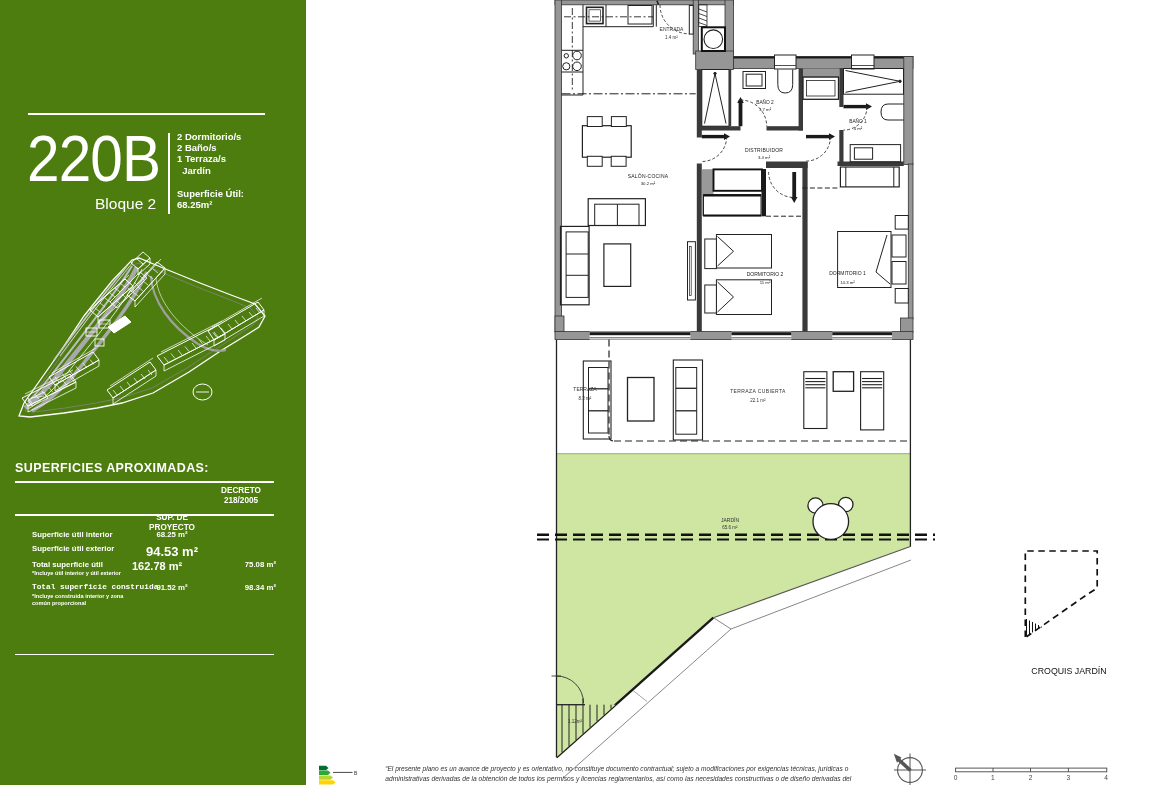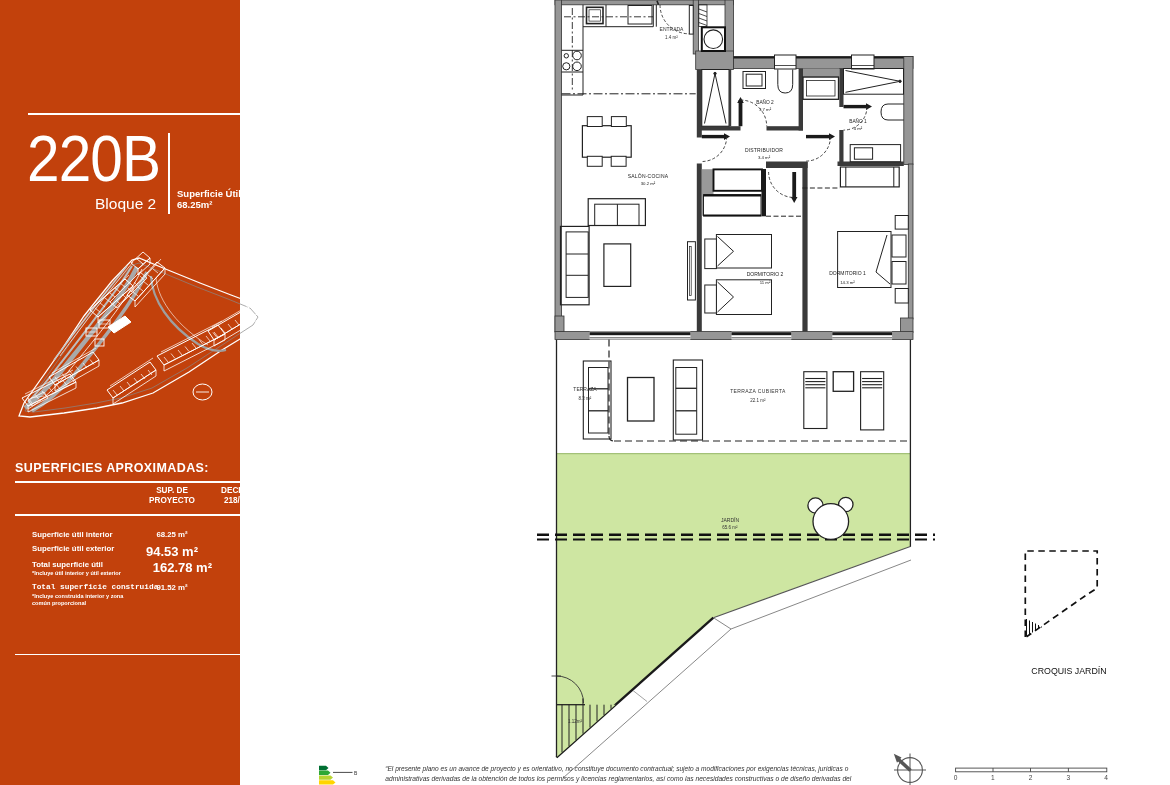--- a/index.html
+++ b/index.html
@@ -1,56 +1,57 @@
 <!DOCTYPE html>
 <html><head>
 <meta charset="utf-8">
 <style>
   html,body{margin:0;padding:0;}
   body{width:1170px;height:785px;position:relative;background:#fff;overflow:hidden;
        font-family:"Liberation Sans",sans-serif;}
-  #sidebar{position:absolute;left:0;top:0;width:240px;height:785px;background:#c2410c;color:#fff;}
+  #sidebar{position:absolute;left:0;top:0;width:306px;height:785px;background:#4d7c0f;color:#fff;}
   .abs{position:absolute;}
   svg{display:block;}
 </style>
 </head>
 <body>
 
 <div id="sidebar">
 
   <div class="abs" style="left:28px;top:113px;width:237px;height:2px;background:#fff;"></div>
 
   <div class="abs" style="left:27px;top:130px;width:160px;height:58px;font-size:65px;line-height:58px;color:#fff;letter-spacing:-1px;transform:scaleX(0.9);transform-origin:0 0;">220B</div>
 
   <div class="abs" style="left:95px;top:195px;width:70px;font-size:15.5px;color:#fff;white-space:nowrap;">Bloque 2</div>
 
   <div class="abs" style="left:168px;top:133px;width:2px;height:81px;background:#fff;"></div>
 
+  <div class="abs" style="left:177px;top:131px;width:105px;font-size:9.5px;line-height:11.2px;font-weight:bold;color:#fff;">2 Dormitorio/s<br>2 Baño/s<br>1 Terraza/s<br>&nbsp;&nbsp;Jardín</div>
 
   <div class="abs" style="left:177px;top:188px;width:105px;font-size:9.5px;line-height:11px;font-weight:bold;color:#fff;">Superficie Útil:<br>68.25m²</div>
 
   <div class="abs" style="left:15px;top:461px;font-size:12.5px;font-weight:bold;letter-spacing:0.4px;color:#fff;">SUPERFICIES APROXIMADAS:</div>
 
   <div class="abs" style="left:15px;top:481px;width:259px;height:1.6px;background:#fff;"></div>
 
-  <div class="abs" style="left:132px;top:486px;width:80px;font-size:8.2px;font-weight:bold;text-align:center;line-height:9.6px;color:#fff;">SUP. DE<br>PROYECTO</div>
+  <div class="abs" style="left:132px;top:513px;width:80px;font-size:8.2px;font-weight:bold;text-align:center;line-height:9.6px;color:#fff;">SUP. DE<br>PROYECTO</div>
 
   <div class="abs" style="left:206px;top:486px;width:70px;font-size:8.2px;font-weight:bold;text-align:center;line-height:9.6px;color:#fff;">DECRETO<br>218/2005</div>
 
   <div class="abs" style="left:15px;top:514px;width:259px;height:1.6px;background:#fff;"></div>
 
   <div class="abs" style="left:32px;top:530px;font-size:7.8px;font-weight:bold;color:#fff;">Superficie útil interior</div>
   <div class="abs" style="left:132px;top:530px;width:80px;text-align:center;font-size:7.8px;font-weight:bold;color:#fff;">68.25 m²</div>
 
   <div class="abs" style="left:32px;top:544px;font-size:7.8px;font-weight:bold;color:#fff;">Superficie útil exterior</div>
   <div class="abs" style="left:132px;top:544px;width:80px;text-align:center;font-size:13px;font-weight:bold;color:#fff;">94.53 m²</div>
 
   <div class="abs" style="left:32px;top:560px;font-size:7.8px;font-weight:bold;color:#fff;">Total superficie útil</div>
   <div class="abs" style="left:32px;top:570px;font-size:5.6px;font-weight:bold;color:#fff;">*Incluye útil interior y útil exterior</div>
-  <div class="abs" style="left:132px;top:560px;width:80px;text-align:right;font-size:13px;font-weight:bold;color:#fff;">162.78 m²</div>
+  <div class="abs" style="left:132px;top:560px;width:80px;text-align:left;font-size:11px;font-weight:bold;color:#fff;">162.78 m²</div>
   <div class="abs" style="left:206px;top:560px;width:70px;text-align:right;font-size:7.8px;font-weight:bold;color:#fff;">75.08 m²</div>
 
   <div class="abs" style="left:32px;top:583px;font-size:7.8px;font-weight:bold;color:#fff;font-family:Liberation Mono, monospace;">Total superficie construida</div>
   <div class="abs" style="left:32px;top:593px;width:130px;font-size:5.6px;line-height:7px;font-weight:bold;color:#fff;">*Incluye construida interior y zona<br>común proporcional</div>
   <div class="abs" style="left:132px;top:583px;width:80px;text-align:center;font-size:7.8px;font-weight:bold;color:#fff;">91.52 m²</div>
   <div class="abs" style="left:206px;top:583px;width:70px;text-align:right;font-size:7.8px;font-weight:bold;color:#fff;">98.34 m²</div>
 
   <div class="abs" style="left:15px;top:654px;width:259px;height:1.4px;background:#fff;"></div>
 </div>
 

